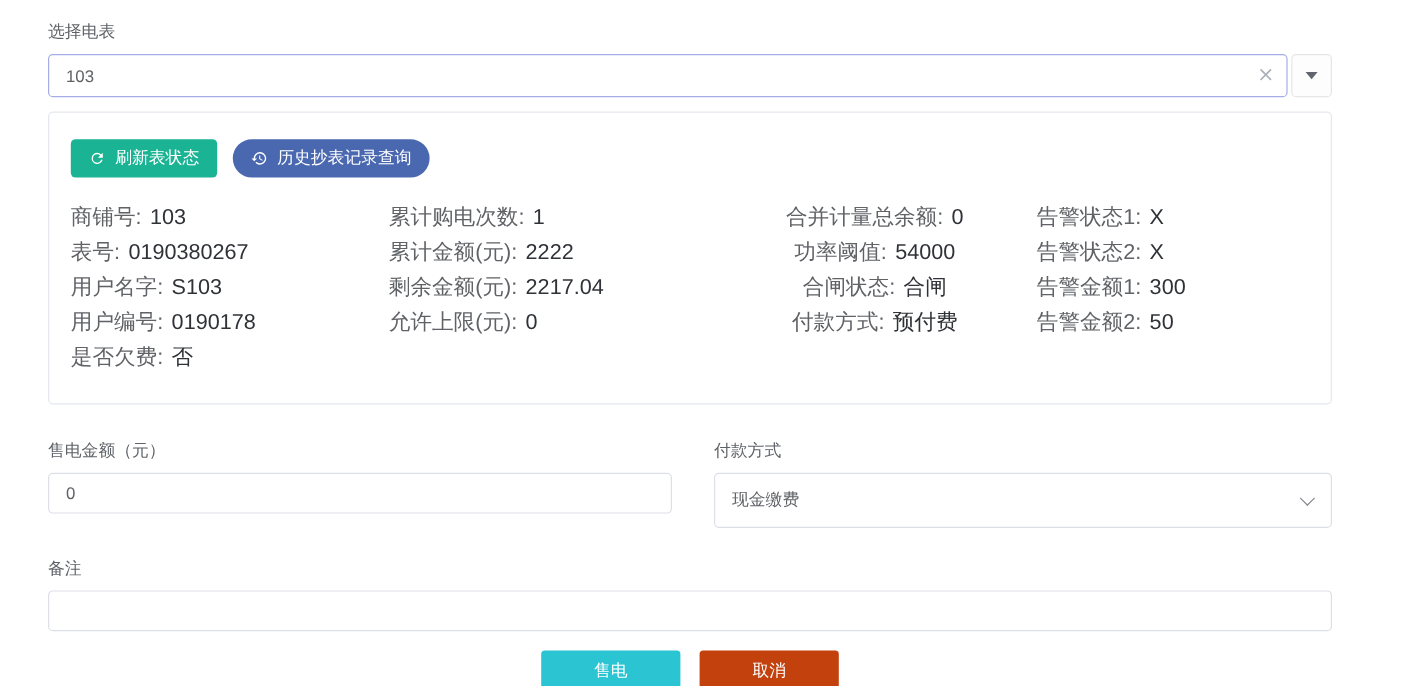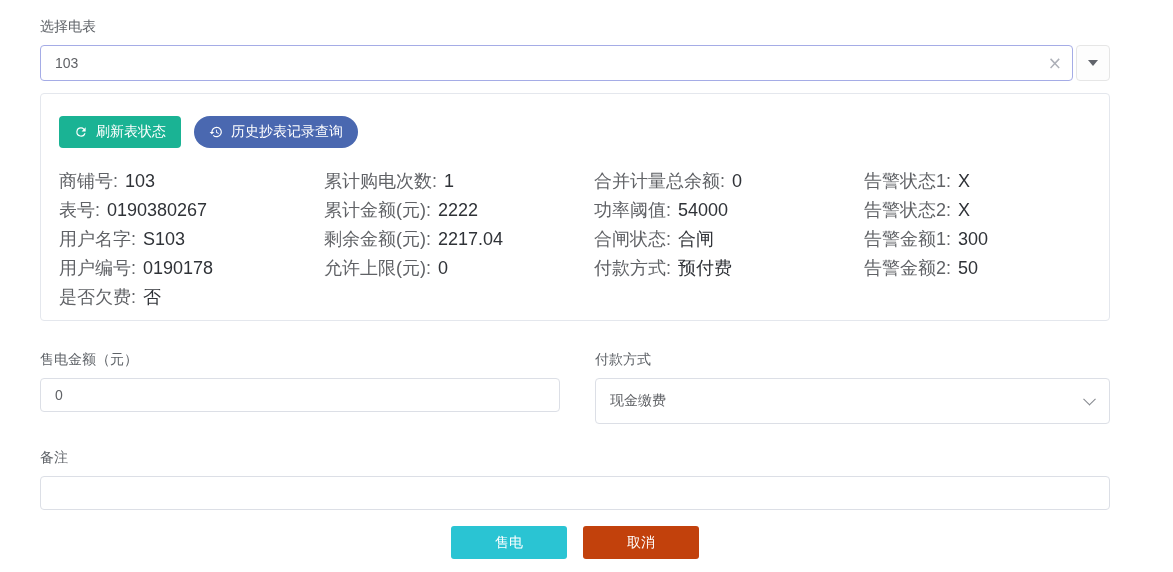--- a/index.html
+++ b/index.html
@@ -21,33 +21,33 @@
   }
   .dd-btn {
     width:34px; border:1px solid #e6e6e6; border-radius:4px; background:#fdfdfd;
     display:flex; align-items:center; justify-content:center; cursor:pointer;
   }
   .caret-down {
     width:0; height:0; border-left:5px solid transparent; border-right:5px solid transparent;
     border-top:6px solid #61646b;
   }
 
-  .panel { margin-top:12px; border:1px solid #e4e7ed; border-radius:4px; padding:22px 18px 4px; }
+  .panel { margin-top:12px; border:1px solid #e4e7ed; border-radius:4px; padding:22px 18px 20px; }
   .btn-row { display:flex; gap:13px; margin-bottom:23px; }
   .btn {
     height:32px; padding:0 15px; border:none; border-radius:4px; color:#fff; font-size:14px;
     display:inline-flex; align-items:center; gap:8px; cursor:pointer;
     font-family:"Liberation Sans","DejaVu Sans",sans-serif;
   }
   .btn-green { background:#1ab394; }
   .btn-blue  { background:#4a68b0;border-radius:16px; }
   .btn svg { display:block; }
 
   .info-grid { display:flex; font-size:18px; line-height:20px; }
-  .info-col0 { width:265px; } .info-col1 { width:270px; } .info-col2 { width:270px; } .info-col3 { flex:1; }
+  .info-col0 { width:265px; } .info-col1 { width:270px; } .info-col2 { width:270px;text-align:center; } .info-col3 { flex:1; }
   .info-item { margin-bottom:9px; white-space:nowrap; }
   .info-label { color:#606266; margin-right:7px; }
   .info-value { color:#2f3237; }
 
   .form-row { display:flex; gap:35px; margin-top:30px; }
   .form-col-left { width:520px; }
   .form-col-right { flex:1; }
   .field-label { font-size:14px; color:#5f6368; margin-bottom:9px; }
   .text-input {
     width:100%; height:34px; border:1px solid #dcdfe6; border-radius:4px;

